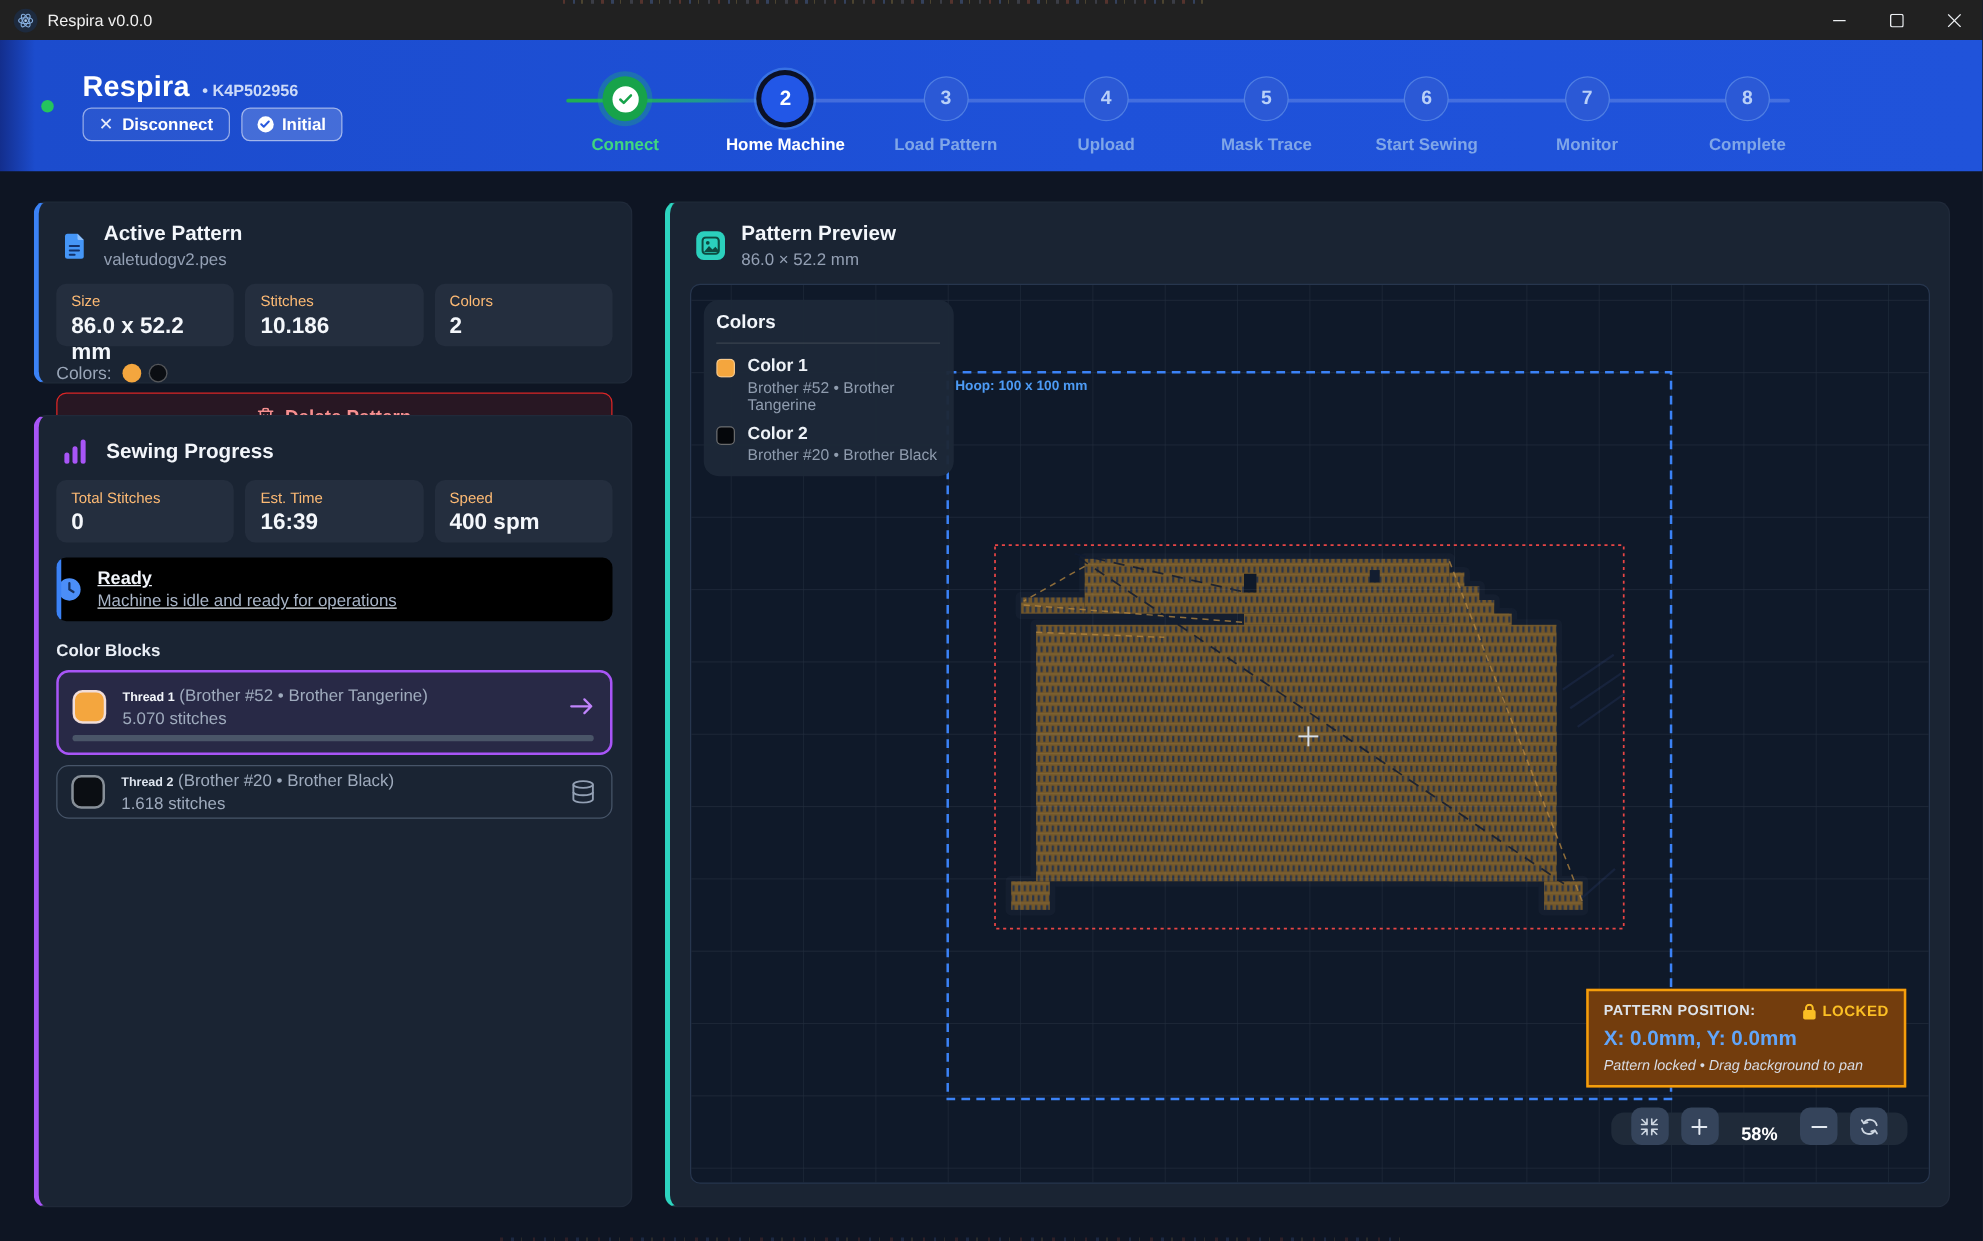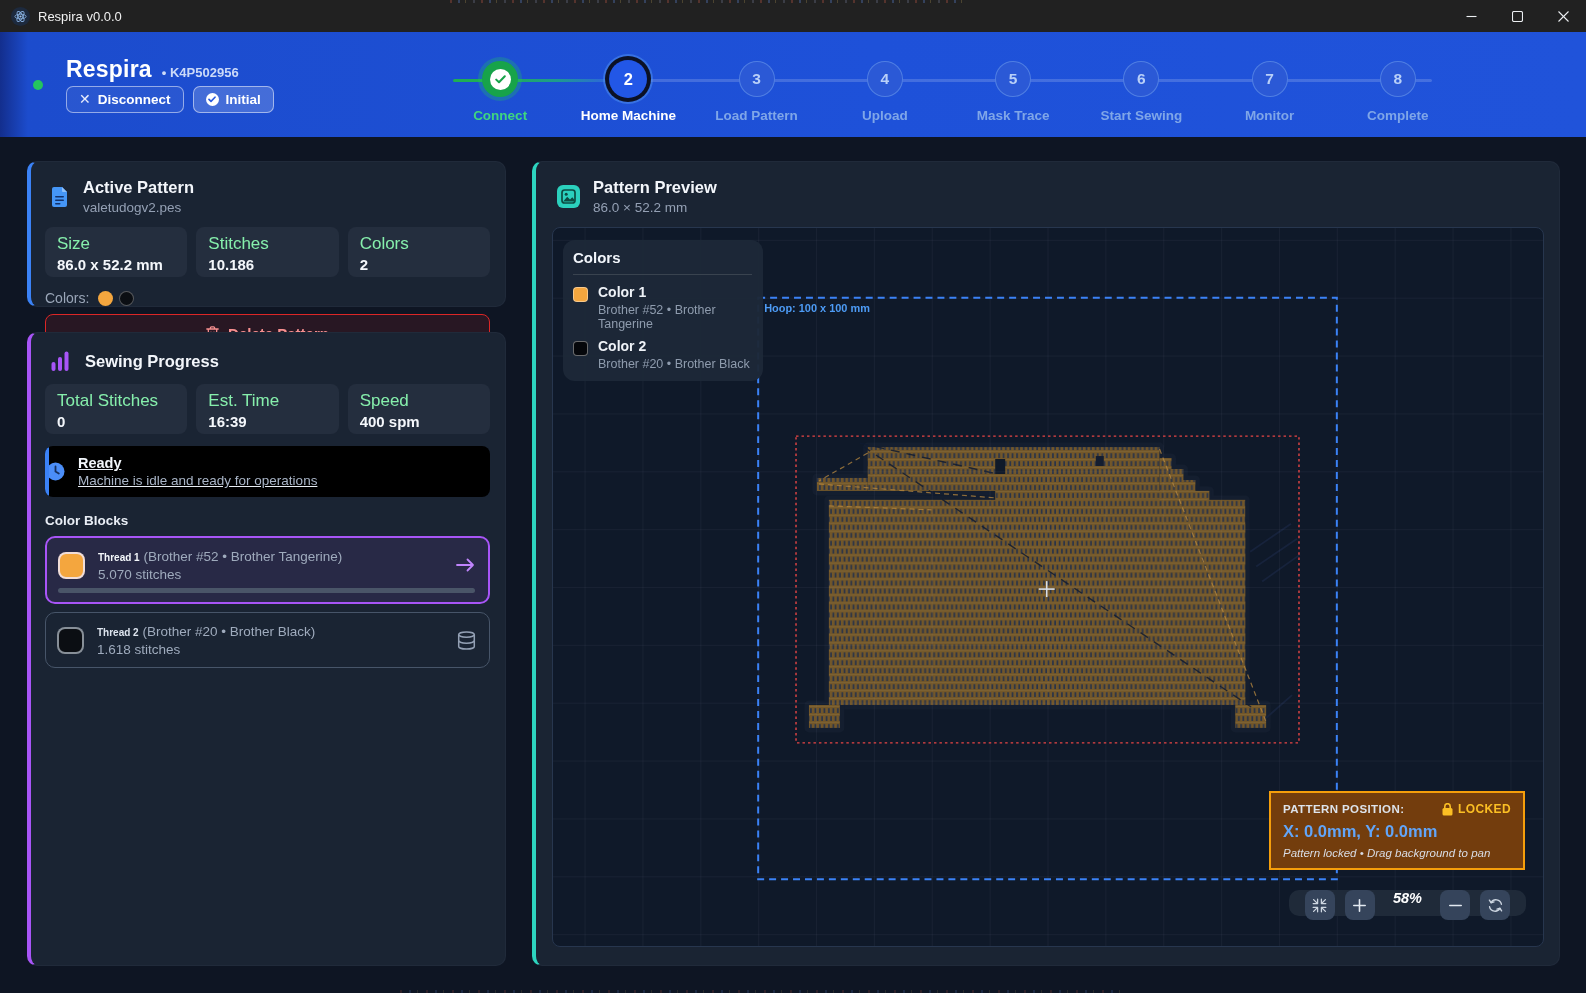--- a/index.html
+++ b/index.html
@@ -85,22 +85,22 @@
   .card.accent-blue { border-left:4px solid #3b82f6; }
   .card.accent-purple { border-left:4px solid #a855f7; }
   .card.accent-teal { border-left:4px solid #2dd4bf; }
   .card-head { display:flex; align-items:center; gap:15px; margin-left:6px; }
   .card-title { font-size:16.5px; font-weight:bold; color:#f3f6fb; }
   .card-sub { font-size:13.5px; color:#94a0b4; margin-top:3px; }
   
   .card-pattern { height:146px; padding:16px 15px 14px 14px; }
   .stat-row { display:grid; grid-template-columns:1fr 1fr 1fr; gap:9px; margin-top:12px; }
   .stat-box { background:#242e3e; border-radius:8px; height:50px; padding:7px 12px 0; }
-  .stat-label { font-size:17px; color:#86efac; }
-  .stat-value { font-size:15px; font-weight:bold; color:#f4f7fb; margin-top:2px; }
+  .stat-label { font-size:12px; color:#fdba74; }
+  .stat-value { font-size:18px; font-weight:bold; color:#f4f7fb; margin-top:2px; }
   .colors-row { display:flex; align-items:center; margin-top:13px; gap:6px; }
   .colors-label { font-size:14px; color:#9aa6b8; margin-right:3px; }
   .swatch-dot { width:15px; height:15px; border-radius:50%; }
   .swatch-dot.dark { border:1px solid rgba(255,255,255,.3); }
   .delete-btn {
     margin-top:8px; width:100%; height:38px; display:flex; align-items:center; justify-content:center; gap:9px;
     background:rgba(220,38,38,.13); border:1.5px solid #dc2626; border-radius:8px;
     color:#f79090; font-size:15px; font-weight:bold; font-family:inherit; cursor:pointer;
   }
   
@@ -112,21 +112,21 @@
   .ready-banner::before { content:""; position:absolute; left:0; top:0; bottom:0; width:4px; background:#3b82f6; border-radius:4px; }
   .ready-text { margin-left:13px; }
   .ready-title { font-size:14.5px; font-weight:bold; color:#f2f6fb; }
   .ready-desc { font-size:13.5px; color:#a9b5c7; margin-top:2px; }
   .blocks-label { margin-top:16px; font-size:13.5px; font-weight:bold; color:#e9eef5; }
   .thread {
     margin-top:8px; border-radius:10px; position:relative;
     display:flex; align-items:center; padding:0 13px 0 11px;
   }
   .thread.active { height:68px; border:2px solid #a855f7; background:rgba(168,85,247,.10); padding-bottom:10px; }
-  .thread.idle { height:56px; border:1.5px solid #475569; background:transparent; }
+  .thread.idle { height:43px; border:1.5px solid #475569; background:transparent; }
   .thread-swatch { width:27px; height:27px; border-radius:8px; flex:none; }
   .thread.active .thread-swatch { border:2px solid rgba(240,235,255,.8); }
   .thread.idle .thread-swatch { border:2px solid rgba(203,213,225,.65); }
   .thread-info { margin-left:13px; }
   .thread-line1 { font-size:13.5px; color:#9fabbd; }
   .thread-name { font-size:10px; font-weight:bold; color:#f4f7fb; }
   .thread.idle .thread-name { color:#dde4ee; }
   .thread-stitches { font-size:13.5px; color:#9fabbd; margin-top:3px; }
   .thread-end { margin-left:auto; display:flex; align-items:center; }
   .thread-progress { position:absolute; left:11px; right:13px; bottom:9px; height:5px; border-radius:3px; background:#4a5568; }
@@ -157,21 +157,21 @@
   }
   .pos-row1 { display:flex; align-items:center; justify-content:space-between; }
   .pos-title { font-size:11.5px; font-weight:bold; letter-spacing:.4px; color:#dde3eb; }
   .pos-lock { display:flex; align-items:center; gap:5px; }
   .pos-locked { font-size:12px; font-weight:bold; letter-spacing:.4px; color:#fbbf24; }
   .pos-coords { margin-top:6px; font-size:16.5px; font-weight:bold; color:#62a5f8; }
   .pos-hint { margin-top:6px; font-size:11.5px; font-style:italic; color:#d8dce4; }
   
   .zoom-toolbar {
     position:absolute; left:736px; top:662px; width:237px; height:26px;
-    background:#1f2a39; border-radius:10px; display:flex; align-items:flex-start; justify-content:center; gap:10px;font-style:italic;
+    background:#1f2a39; border-radius:10px; display:flex; align-items:flex-end; justify-content:center; gap:10px;
   }
   .zoom-btn {
     width:30px; height:30px; border-radius:8px; background:#35445b; border:none; cursor:pointer;
     display:flex; align-items:center; justify-content:center;
   }
   .zoom-level { font-size:14.5px; font-weight:bold; color:#fff; margin:0 8px; }
   .bottom-sliver {
     position:absolute; bottom:0; left:400px; width:720px; height:3px; opacity:.35;
     background:repeating-linear-gradient(90deg,
       rgba(190,80,60,.5) 0 2px, transparent 2px 9px,

